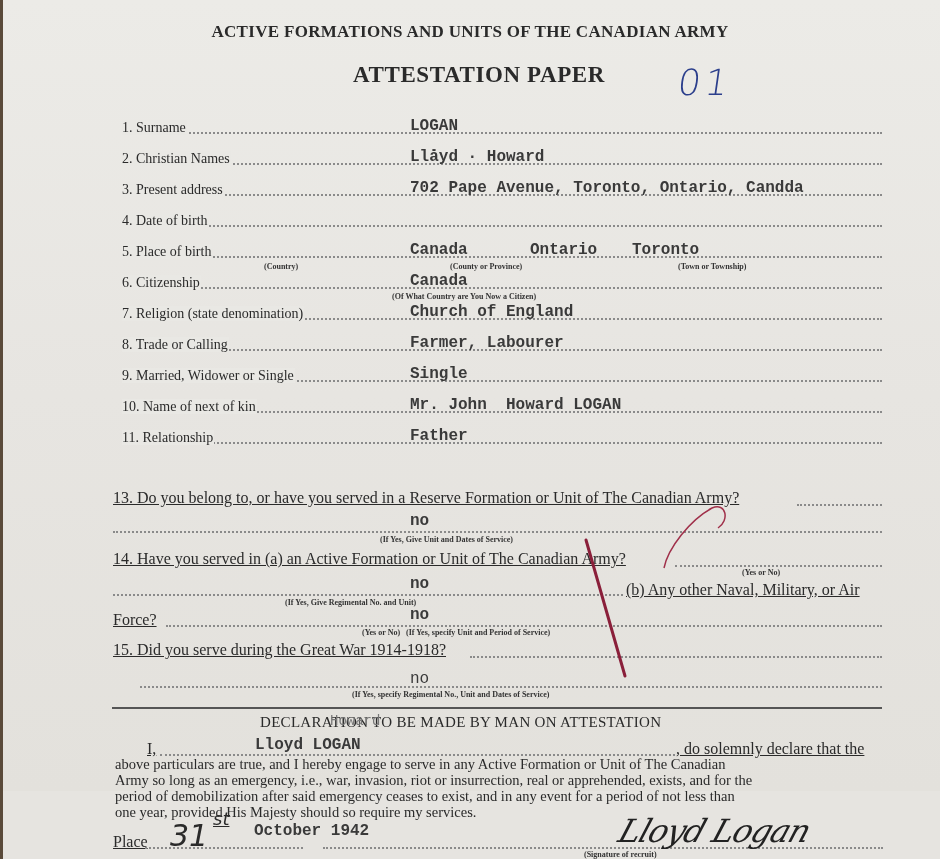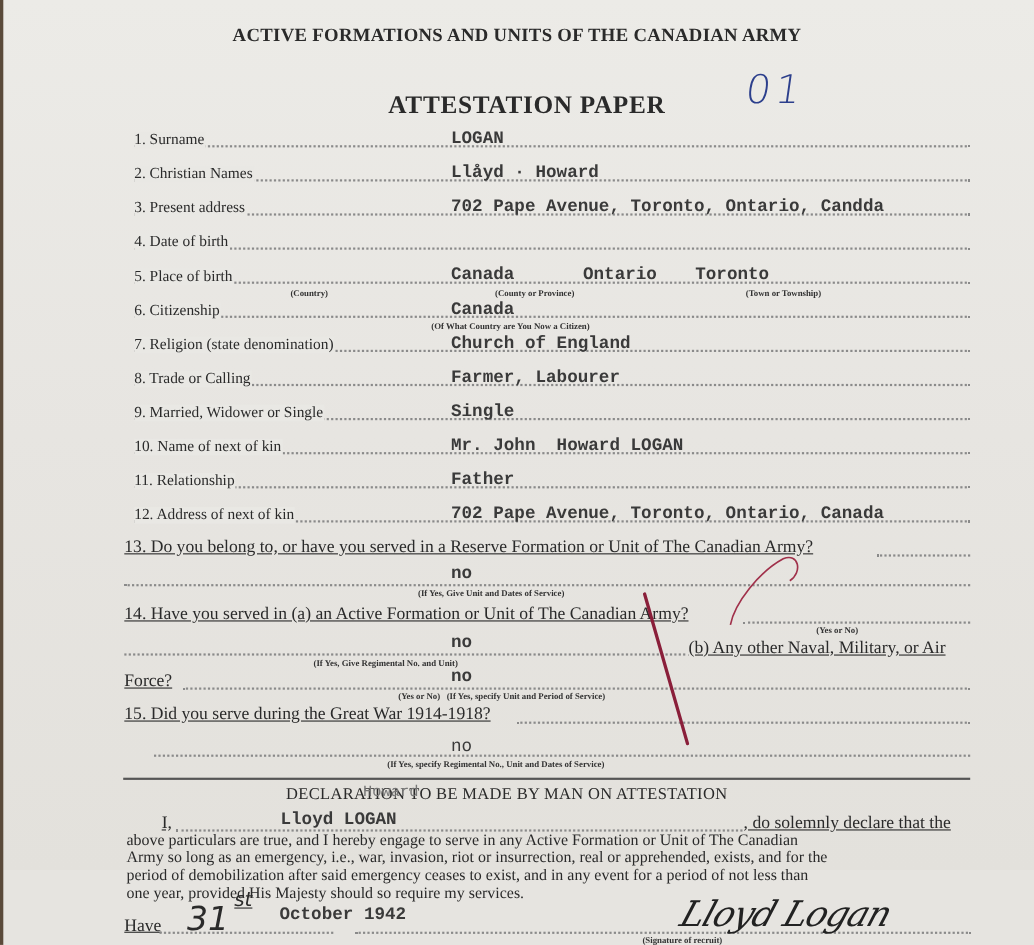--- a/index.html
+++ b/index.html
@@ -3,21 +3,21 @@
 <meta charset="utf-8">
 <style>
   html,body{margin:0;padding:0;}
   body{width:940px;height:859px;overflow:hidden;background:#e6e4e0;position:relative;
        font-family:"Liberation Serif","DejaVu Serif",serif;color:#2a2a2a;}
   .paper{position:absolute;left:0;top:0;width:940px;height:791px;
          background:linear-gradient(180deg,#ecebe7 0%,#e7e5e1 50%,#e3e1dc 100%);}
   .edge{position:absolute;left:0;top:0;width:3px;height:859px;background:#5a4a3a;}
   .hdr1{position:absolute;left:0;width:940px;top:22px;text-align:center;font-size:17px;
         letter-spacing:0.3px;font-weight:bold;color:#2a2a2a;}
-  .hdr2{position:absolute;left:353px;top:62px;font-size:23px;letter-spacing:0.6px;font-weight:bold;margin-top:21px;}
+  .hdr2{position:absolute;left:353px;top:62px;font-size:23px;letter-spacing:0.6px;font-weight:bold;}
   .num01{position:absolute;left:678px;top:62px;font-size:36px;color:#2c3f8c;
          font-family:"DejaVu Sans",sans-serif;font-weight:200;letter-spacing:4px;transform:skewX(-8deg);}
   .row{position:absolute;left:122px;right:58px;height:22px;}
   .lbl{position:absolute;left:0;bottom:2px;font-size:14px;white-space:nowrap;background:transparent;}
   .dots{position:absolute;left:0;right:0;bottom:4px;border-bottom:2px dotted #8a8a8a;height:0;}
   .lblbg{background:#e9e8e4;padding-right:1px;position:relative;z-index:1;}
   .val{position:absolute;bottom:3px;font-family:"Liberation Mono","DejaVu Sans Mono",monospace;
        font-size:16px;font-weight:bold;color:#3a3a3a;white-space:nowrap;z-index:2;text-align:right;}
   .cap{position:absolute;font-size:8px;font-weight:bold;color:#333;white-space:nowrap;}
   .q{position:absolute;font-size:16px;white-space:nowrap;text-decoration:underline;}
@@ -104,25 +104,20 @@
     <span class="lbl"><span class="lblbg">10. Name of next of kin</span></span>
     <span class="val" style="left:288px;white-space:pre">Mr. John  Howard LOGAN</span>
   </div>
 
   <div class="row" style="top:426px">
     <div class="dots"></div>
     <span class="lbl"><span class="lblbg">11. Relationship</span></span>
     <span class="val" style="left:288px">Father</span>
   </div>
 
-  <div class="row" style="top:457px">
-    <div class="dots"></div>
-    <span class="lbl"><span class="lblbg">12. Address of next of kin</span></span>
-    <span class="val" style="left:288px">702 Pape Avenue, Toronto, Ontario, Canada</span>
-  </div>
 
   <span class="q" style="left:113px;top:489px">13. Do you belong to, or have you served in a Reserve Formation or Unit of The Canadian Army?</span>
   <div class="line" style="left:797px;width:85px;top:504px"></div>
   <div class="line" style="left:113px;width:769px;top:531px"></div>
   <span class="val" style="left:410px;top:512px;position:absolute;bottom:auto">no</span>
   <span class="cap" style="left:380px;top:535px">(If Yes, Give Unit and Dates of Service)</span>
 
   <span class="q" style="left:113px;top:550px">14. Have you served in (a) an Active Formation or Unit of The Canadian Army?</span>
   <div class="line" style="left:675px;width:207px;top:565px"></div>
   <span class="cap" style="left:742px;top:568px">(Yes or No)</span>
@@ -147,21 +142,21 @@
   <span class="val" style="left:330px;top:713px;position:absolute;bottom:auto;font-size:14px;color:#777;font-weight:normal">Howard</span>
   <span class="q" style="left:147px;top:740px">I,</span>
   <div class="line" style="left:160px;width:515px;top:754px"></div>
   <span class="val" style="left:255px;top:736px;position:absolute;bottom:auto">Lloyd LOGAN</span>
   <span class="q" style="left:676px;top:740px">, do solemnly declare that the</span>
   <div class="para" style="top:756px">above particulars are true, and I hereby engage to serve in any Active Formation or Unit of The Canadian</div>
   <div class="para" style="top:772px">Army so long as an emergency, i.e., war, invasion, riot or insurrection, real or apprehended, exists, and for the</div>
   <div class="para" style="top:788px">period of demobilization after said emergency ceases to exist, and in any event for a period of not less than</div>
   <div class="para" style="top:804px;text-align:left">one year, provided His Majesty should so require my services.</div>
 
-  <span class="q" style="left:113px;top:833px">Have</span>
+  <span class="q" style="left:113px;top:833px">Place</span>
   <div class="line" style="left:145px;width:158px;top:847px"></div>
   <span class="hand" style="left:170px;top:818px;font-size:30px;font-style:italic">31</span>
   <span class="hand" style="left:213px;top:808px;font-size:18px;font-style:italic;text-decoration:underline">st</span>
   <span class="val" style="left:254px;top:822px;position:absolute;bottom:auto">October 1942</span>
 
   <div class="line" style="left:323px;width:560px;top:847px"></div>
   <span class="sig">Lloyd Logan</span>
   <span class="cap" style="left:584px;top:850px">(Signature of recruit)</span>
 
   <svg class="marks" width="940" height="859">

